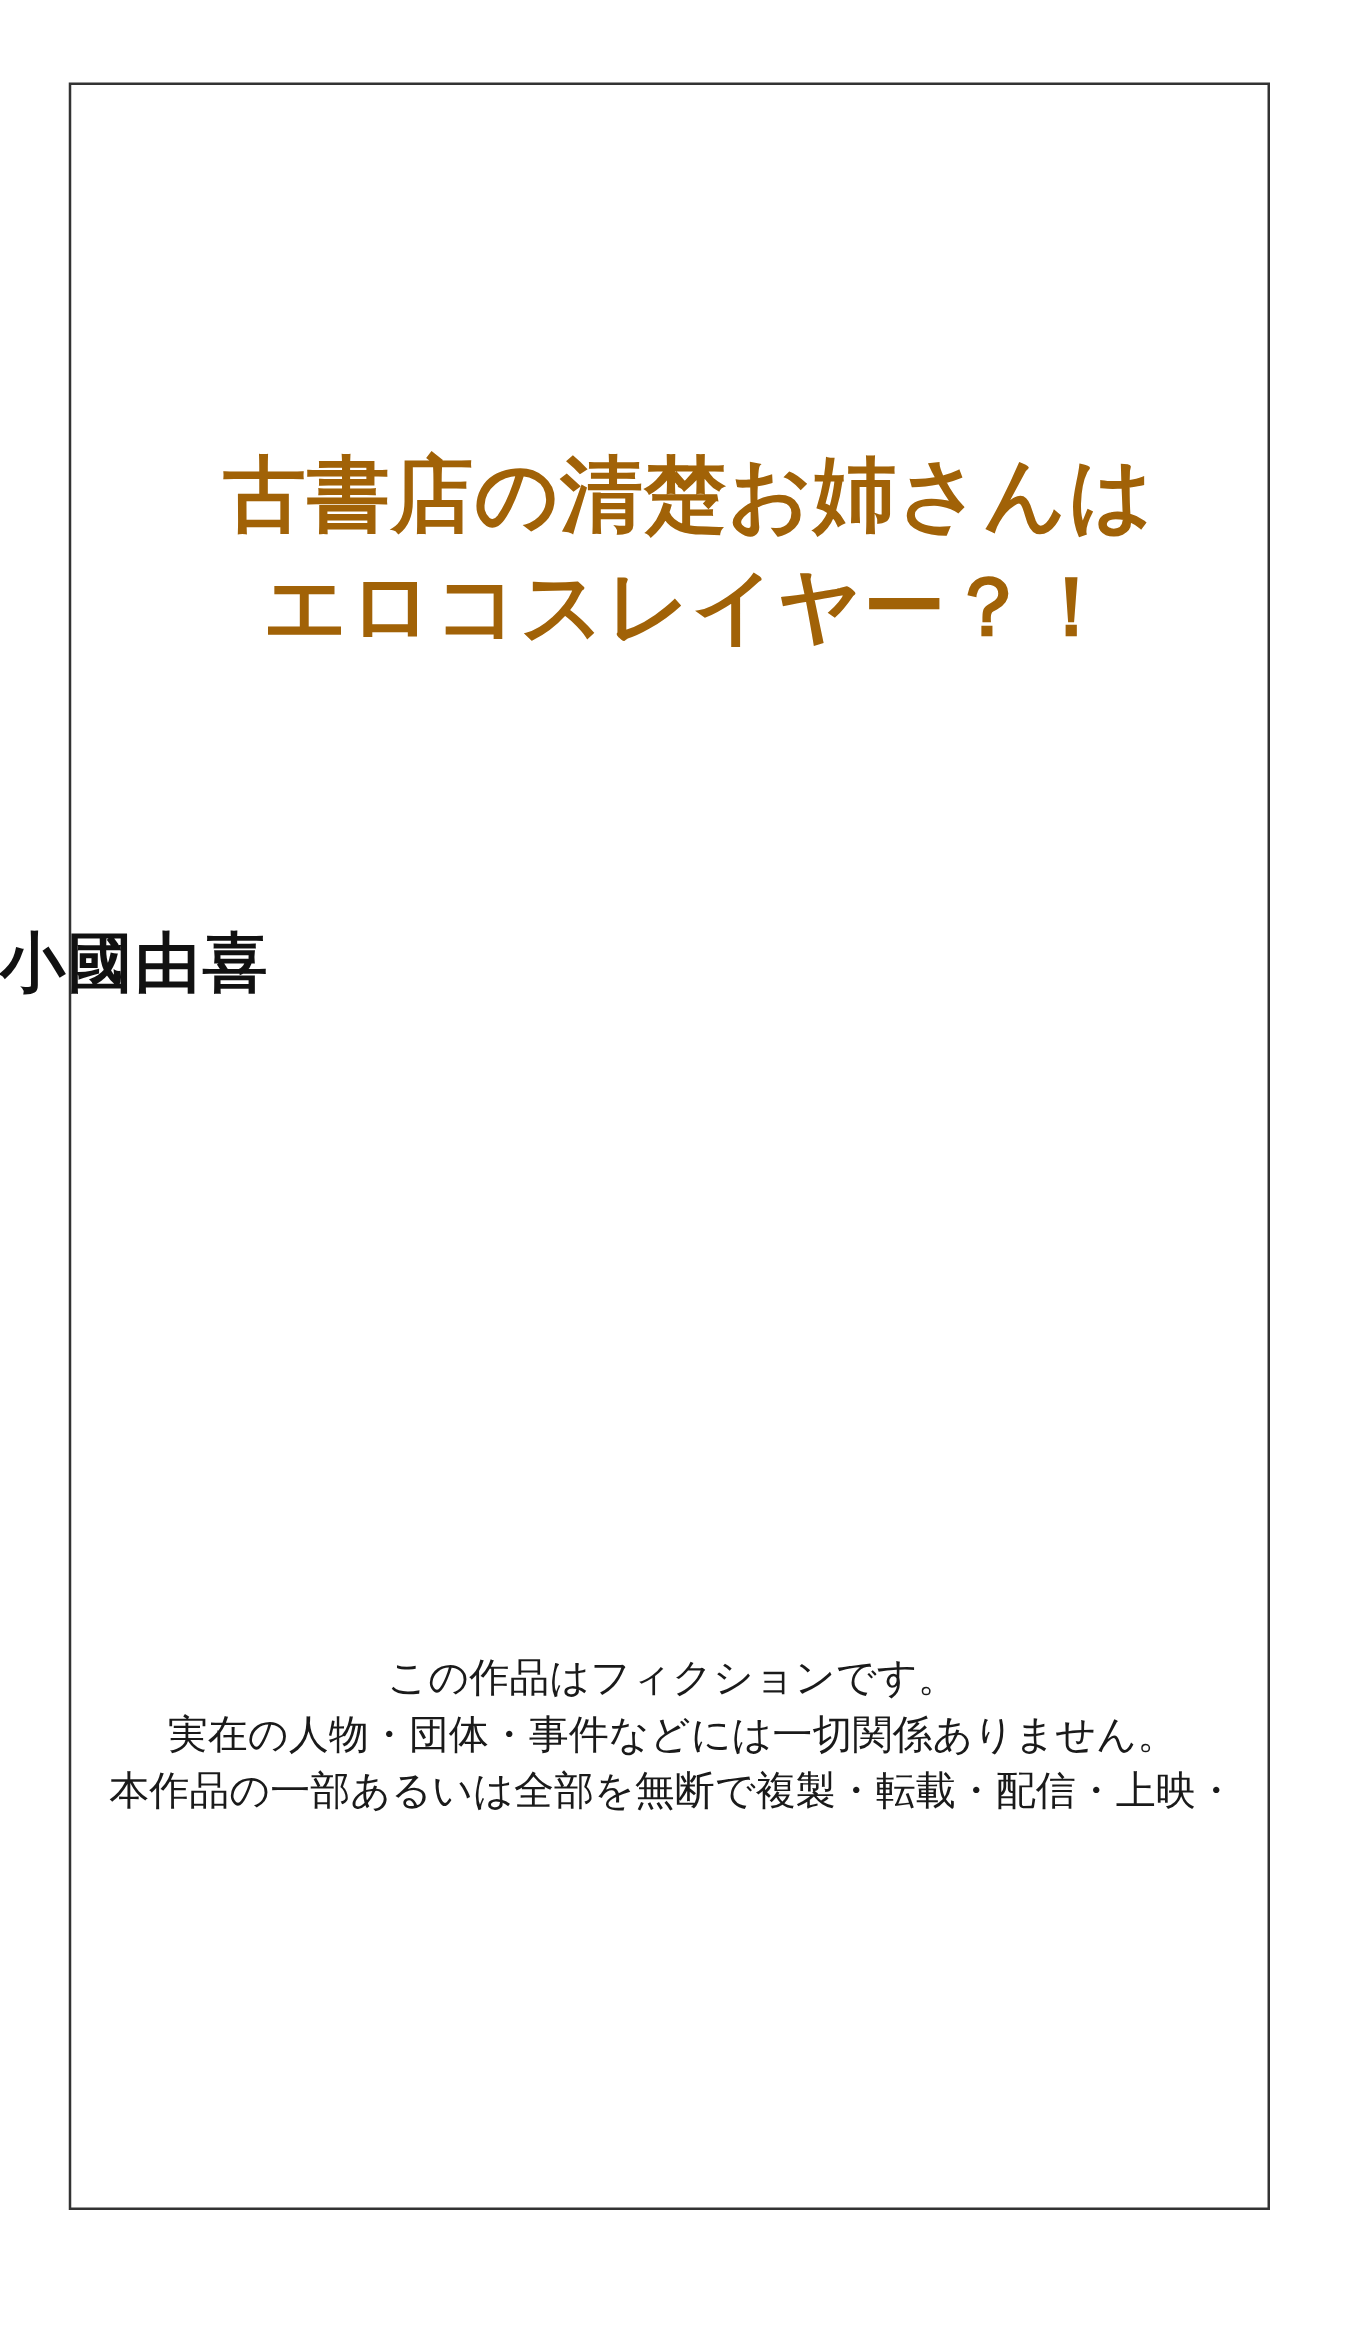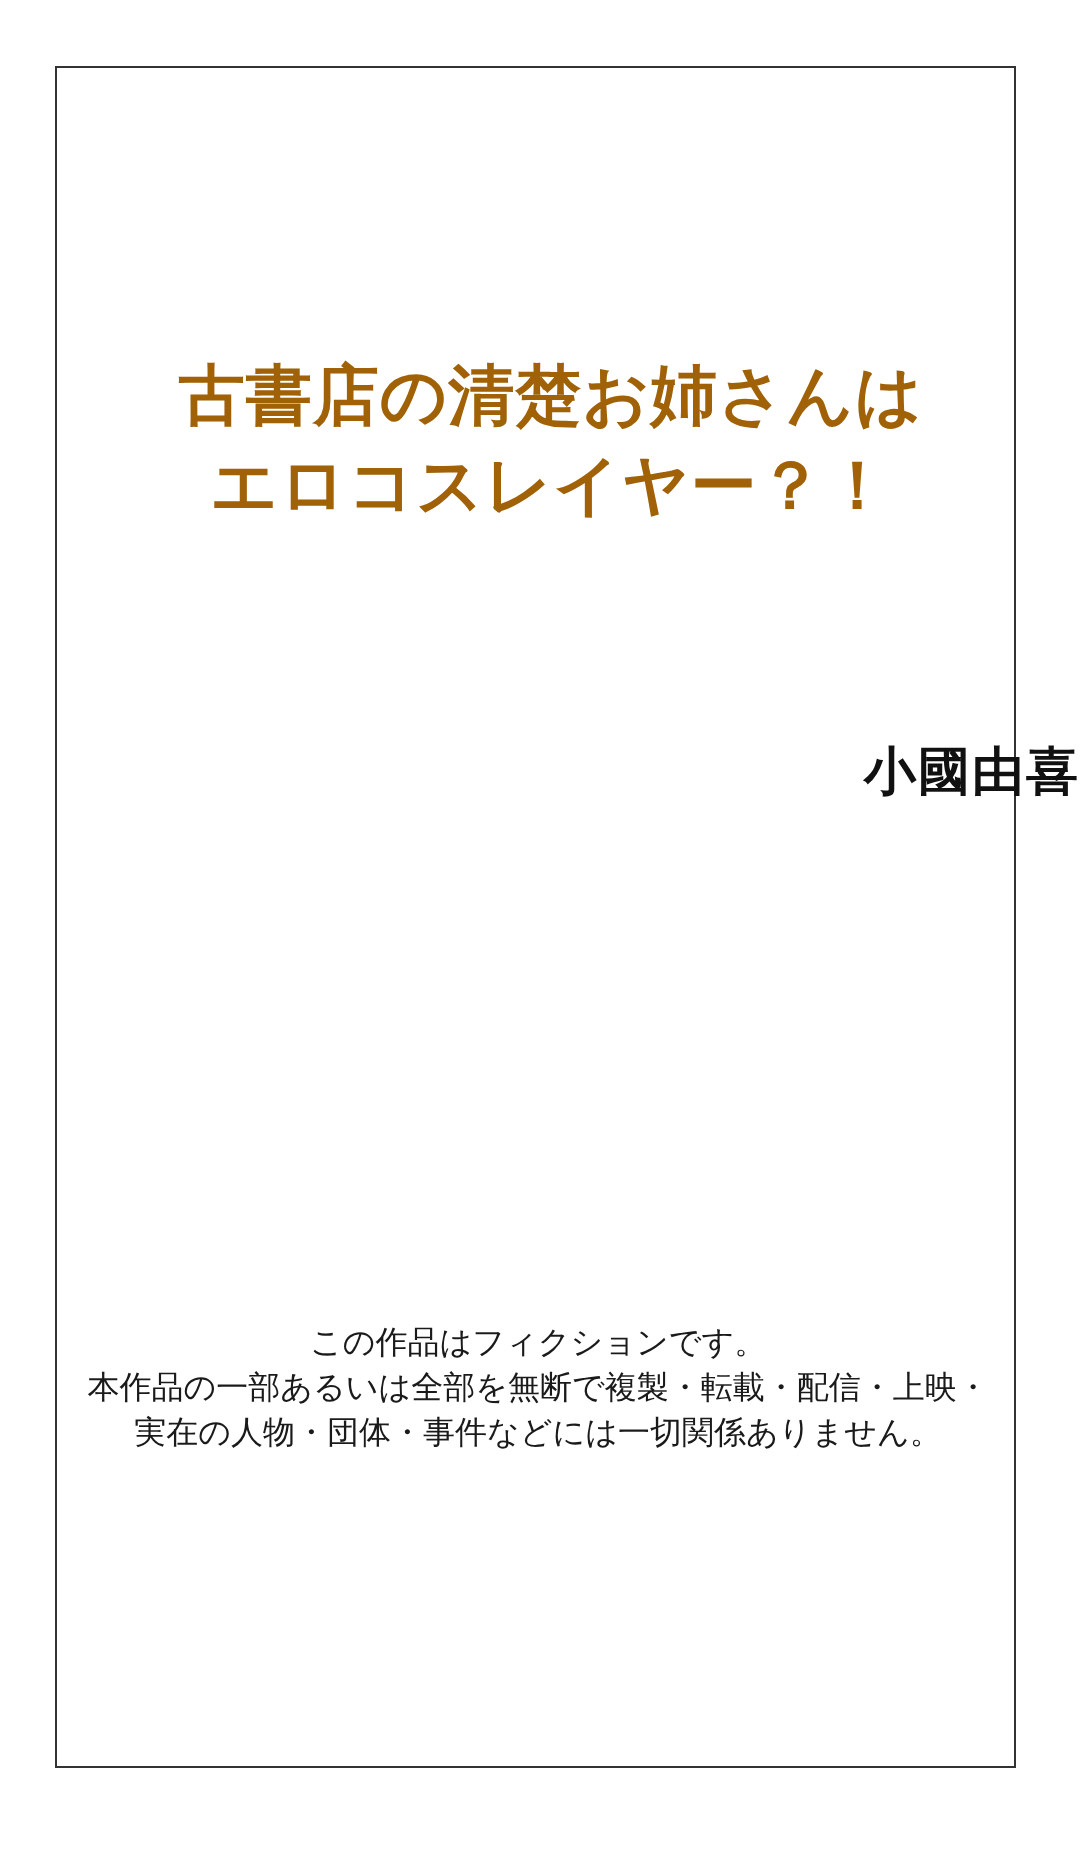--- a/index.html
+++ b/index.html
@@ -36,21 +36,21 @@
     line-height: 90px;
     color: #a16207;
     letter-spacing: 1px;
     padding-left: 11px;
   }
   .author-block {
     position: absolute;
     left: 0;
     top: 736px;
     width: 1080px;
-    text-align: right;
+    text-align: left;
     font-family: "DejaVu Serif", "Liberation Serif", serif;
     font-weight: 600;
     font-size: 52px;
     line-height: 70px;
     color: #111111;
     letter-spacing: 2px;
   }
   .disclaimer-block {
     position: absolute;
     left: 0;
@@ -73,17 +73,17 @@
 
   <div class="title-block">
     <div>古書店の清楚お姉さんは</div>
     <div>エロコスレイヤー？！</div>
   </div>
 
   <div class="author-block">小國由喜</div>
 
   <div class="disclaimer-block">
     <div>この作品はフィクションです。</div>
+    <div>実在の人物・団体・事件などには一切関係ありません。</div>
     <div>本作品の一部あるいは全部を無断で複製・転載・配信・上映・</div>
-    <div>実在の人物・団体・事件などには一切関係ありません。</div>
   </div>
 
 </div>
 
 </body></html>

